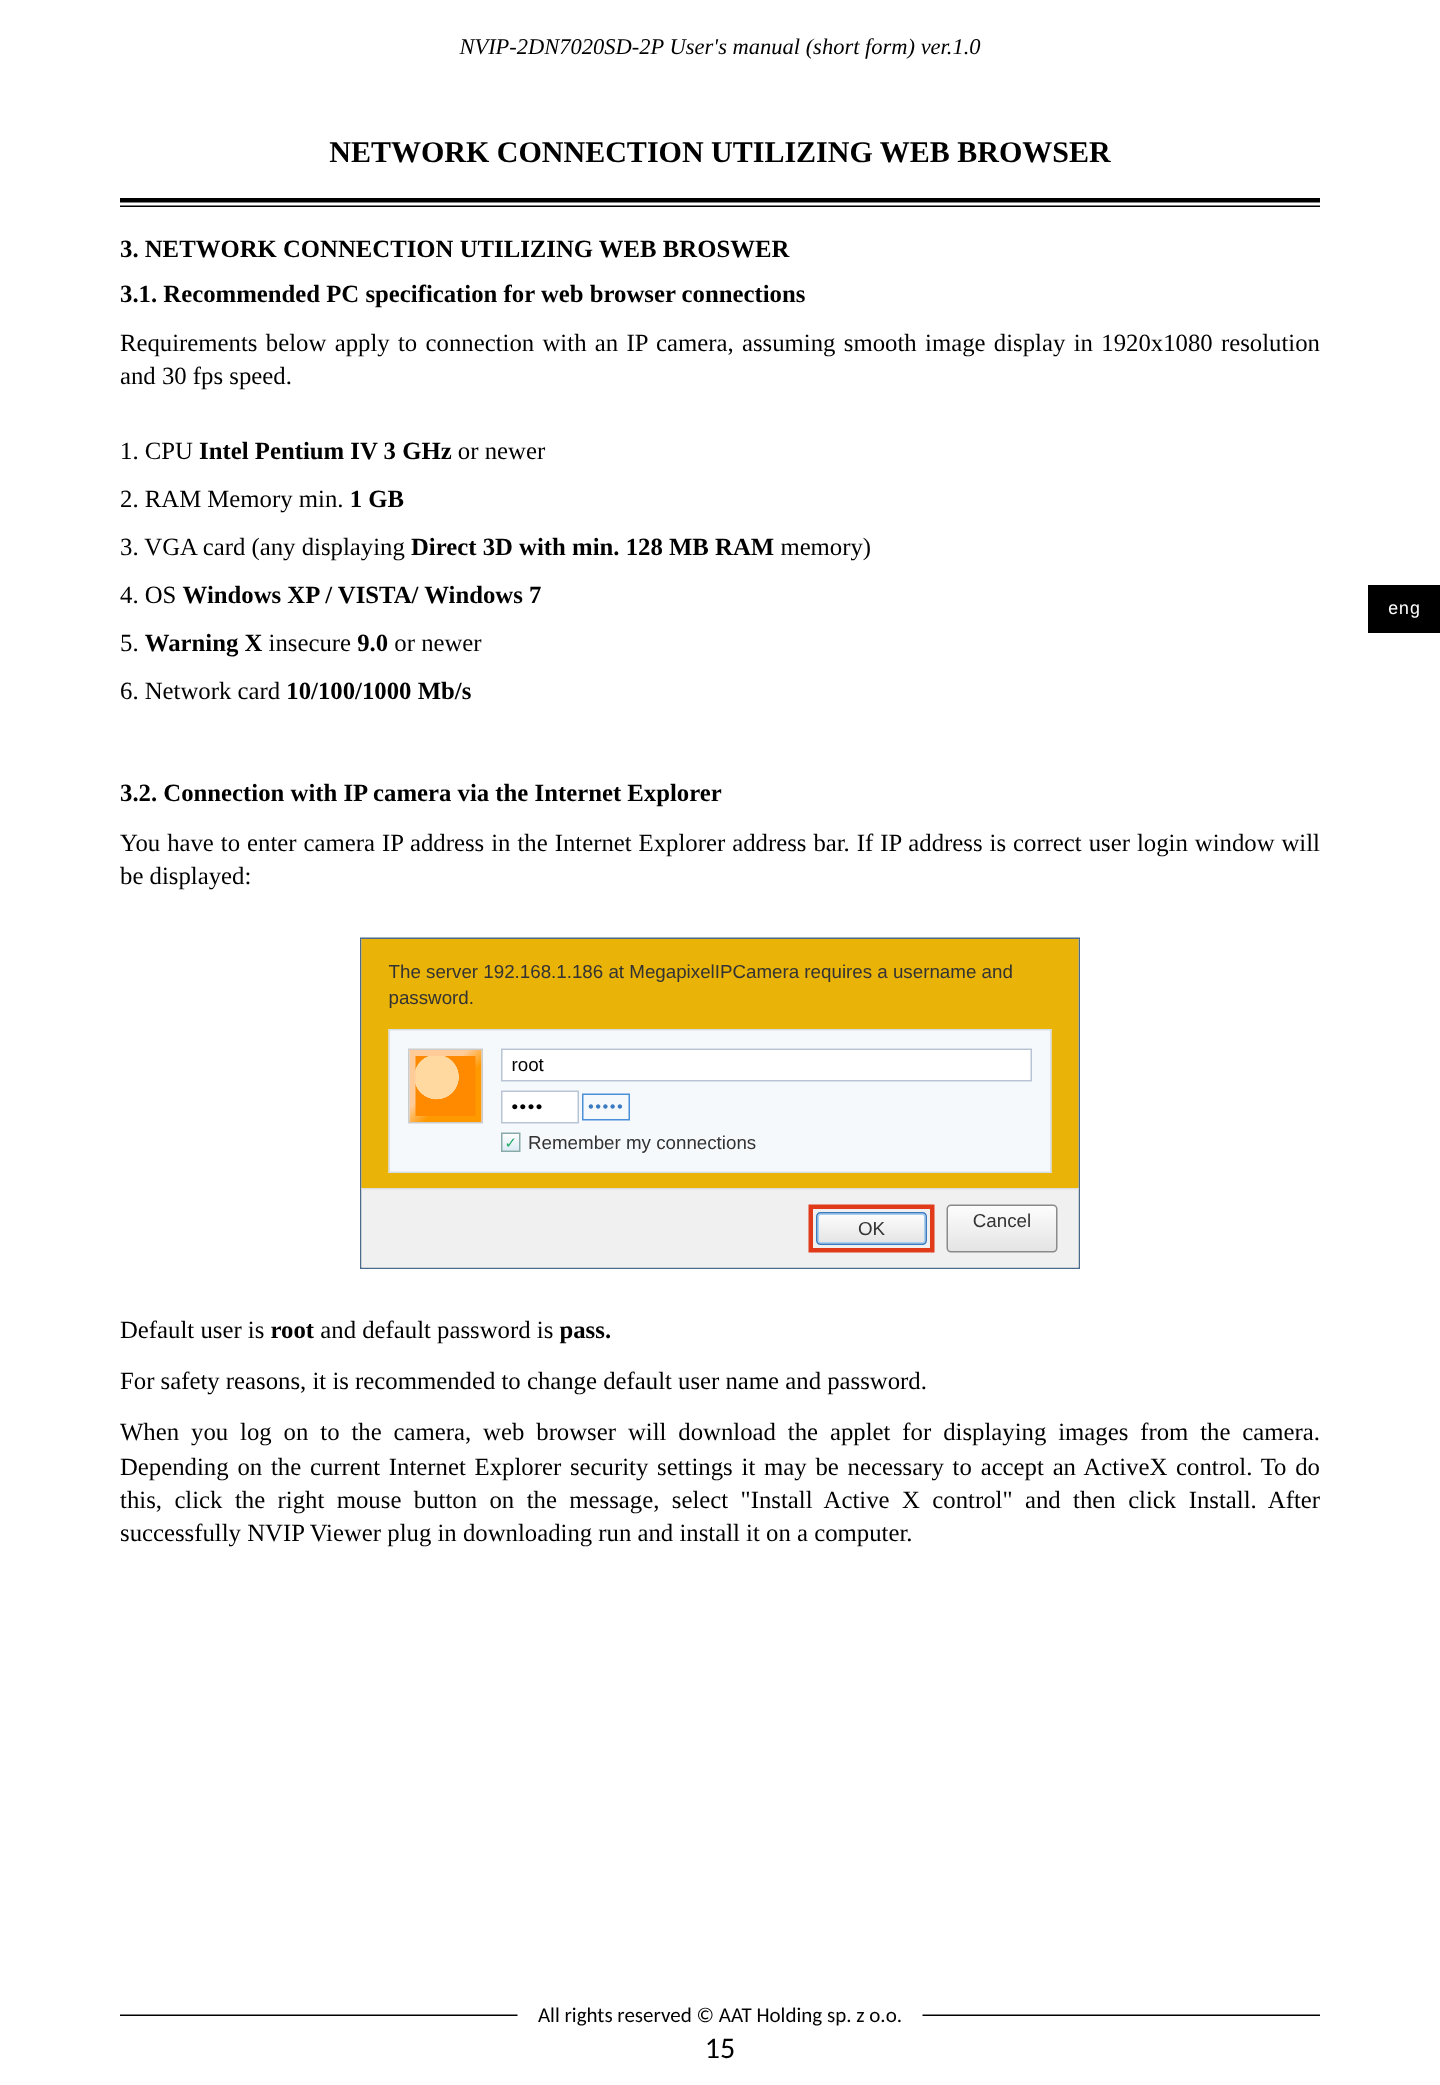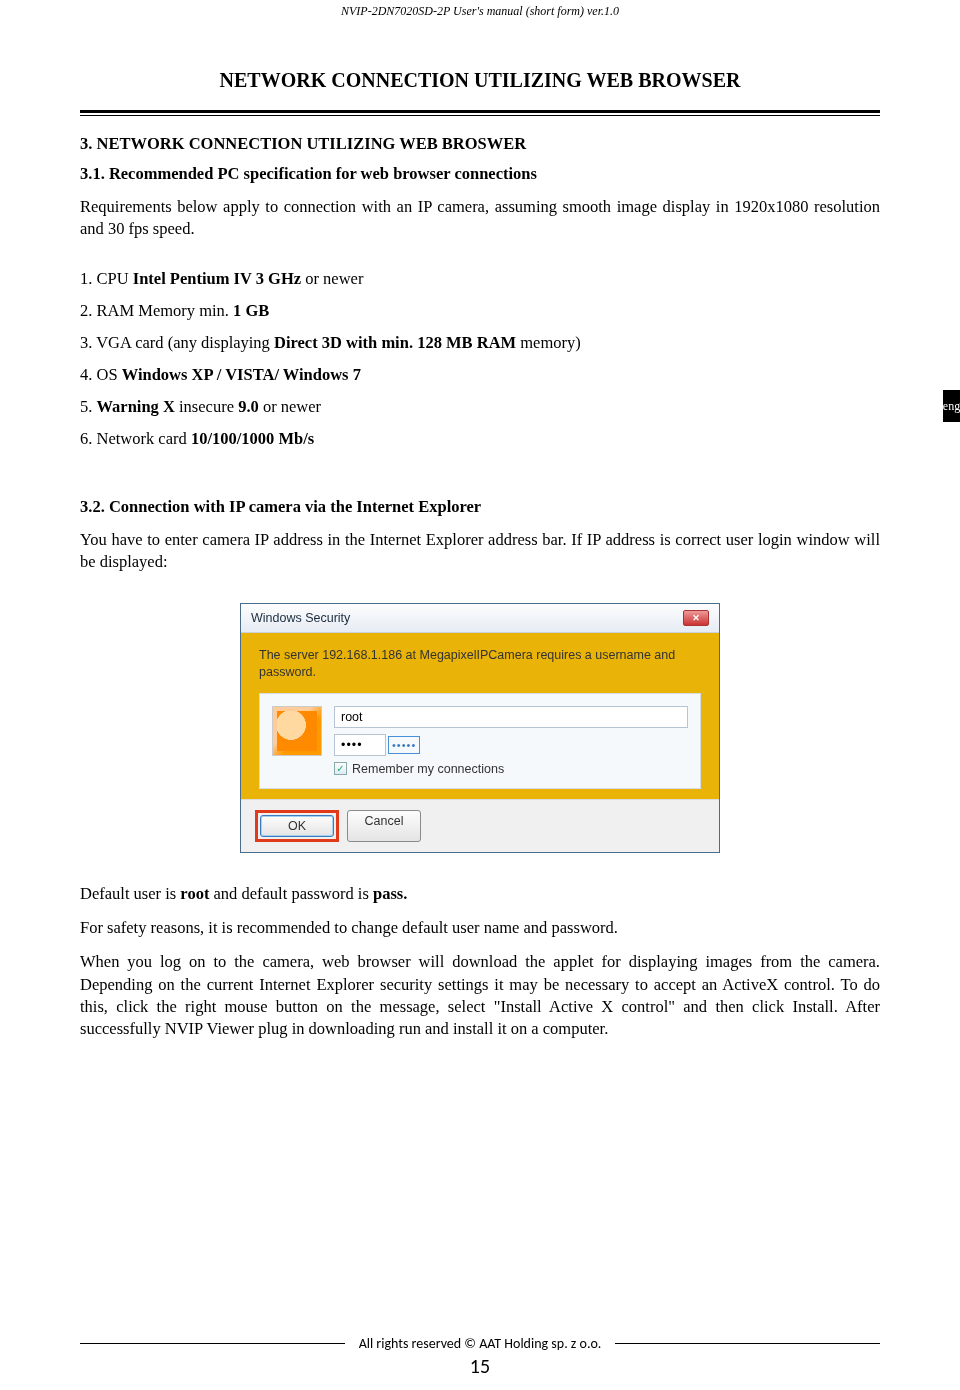--- a/index.html
+++ b/index.html
@@ -8,22 +8,22 @@
     height: 1390px;
     font-family: "Times New Roman", Times, serif;
     background: #fff;
     color: #000;
     position: relative;
     padding: 0 80px;
   }
   .header-title {
     text-align: center;
     font-style: italic;
-    font-size: 12px;
-    padding-top: 4px;
+    font-size: 15px;
+    padding-top: 24px;
   }
   .section-title {
     text-align: center;
     font-weight: bold;
     font-size: 20px;
     margin-top: 50px;
   }
   .hr-double {
     margin-top: 18px;
     border-top: 3px solid #000;
@@ -32,25 +32,25 @@
   }
   .h3 { font-weight: bold; font-size: 16.5px; margin-top: 18px; }
   .h3b { font-weight: bold; font-size: 16.5px; margin-top: 48px; }
   .body-text { font-size: 16.5px; margin-top: 12px; text-align: justify; line-height: 1.35; }
   .li { font-size: 16.5px; margin-top: 12px; }
   .li b { font-weight: bold; }
   .lang-tab {
     position: absolute;
     right: 0;
     top: 390px;
-    width: 17px;
+    width: 48px;
     height: 32px;
     background: #000;
     color: #fff;
-    font-family: Liberation Serif, serif;
+    font-family: Liberation Mono, monospace;
     font-size: 12px;
     display: flex;
     align-items: center;
     justify-content: center;
   }
   .dialog-wrap {
     display: flex;
     justify-content: center;
     margin-top: 30px;
     margin-bottom: 30px;
@@ -126,20 +126,21 @@
     border: 1px solid #8aa;
     background: linear-gradient(#fff,#dbeaf4);
     display: flex; align-items: center; justify-content: center;
     font-size: 10px; color: #2a6;
   }
   .dlg-buttons {
     background: #f0f0f0;
     border-top: 1px solid #ddd;
     padding: 10px 14px;
     display: flex;
+    justify-content: flex-end;
     gap: 8px;
   }
   .ok-hl {
     border: 3px solid #e03a1a;
     padding: 2px;
   }
   .win-btn {
     min-width: 74px;
     padding: 3px 12px;
     background: linear-gradient(#fdfdfd,#e4e4e4);
@@ -209,24 +210,20 @@
 </div>
 <div class="li">
   <span>6. Network card </span><b>10/100/1000 Mb/s</b>
 </div>
 
 <div class="h3b">3.2. Connection with IP camera via the Internet Explorer</div>
 <div class="body-text">You have to enter camera IP address in the Internet Explorer address bar. If IP address is correct user login window will be displayed:</div>
 
 <div class="dialog-wrap">
   <div class="dialog">
-    <div class="dlg-title">
-      <span>Windows Security</span>
-      <div class="dlg-close">✕</div>
-    </div>
     <div class="dlg-body">
       <p>The server 192.168.1.186 at MegapixelIPCamera requires a username and password.</p>
       <div class="cred-box">
         <div class="avatar"></div>
         <div class="cred-fields">
           <input type="text" value="root" style="">
           <div class="pw-row">
             <input type="text" class="pw-hidden" style="width: 52px;" value="••••">
             <span class="pw-blue">•••••</span>
           </div>

